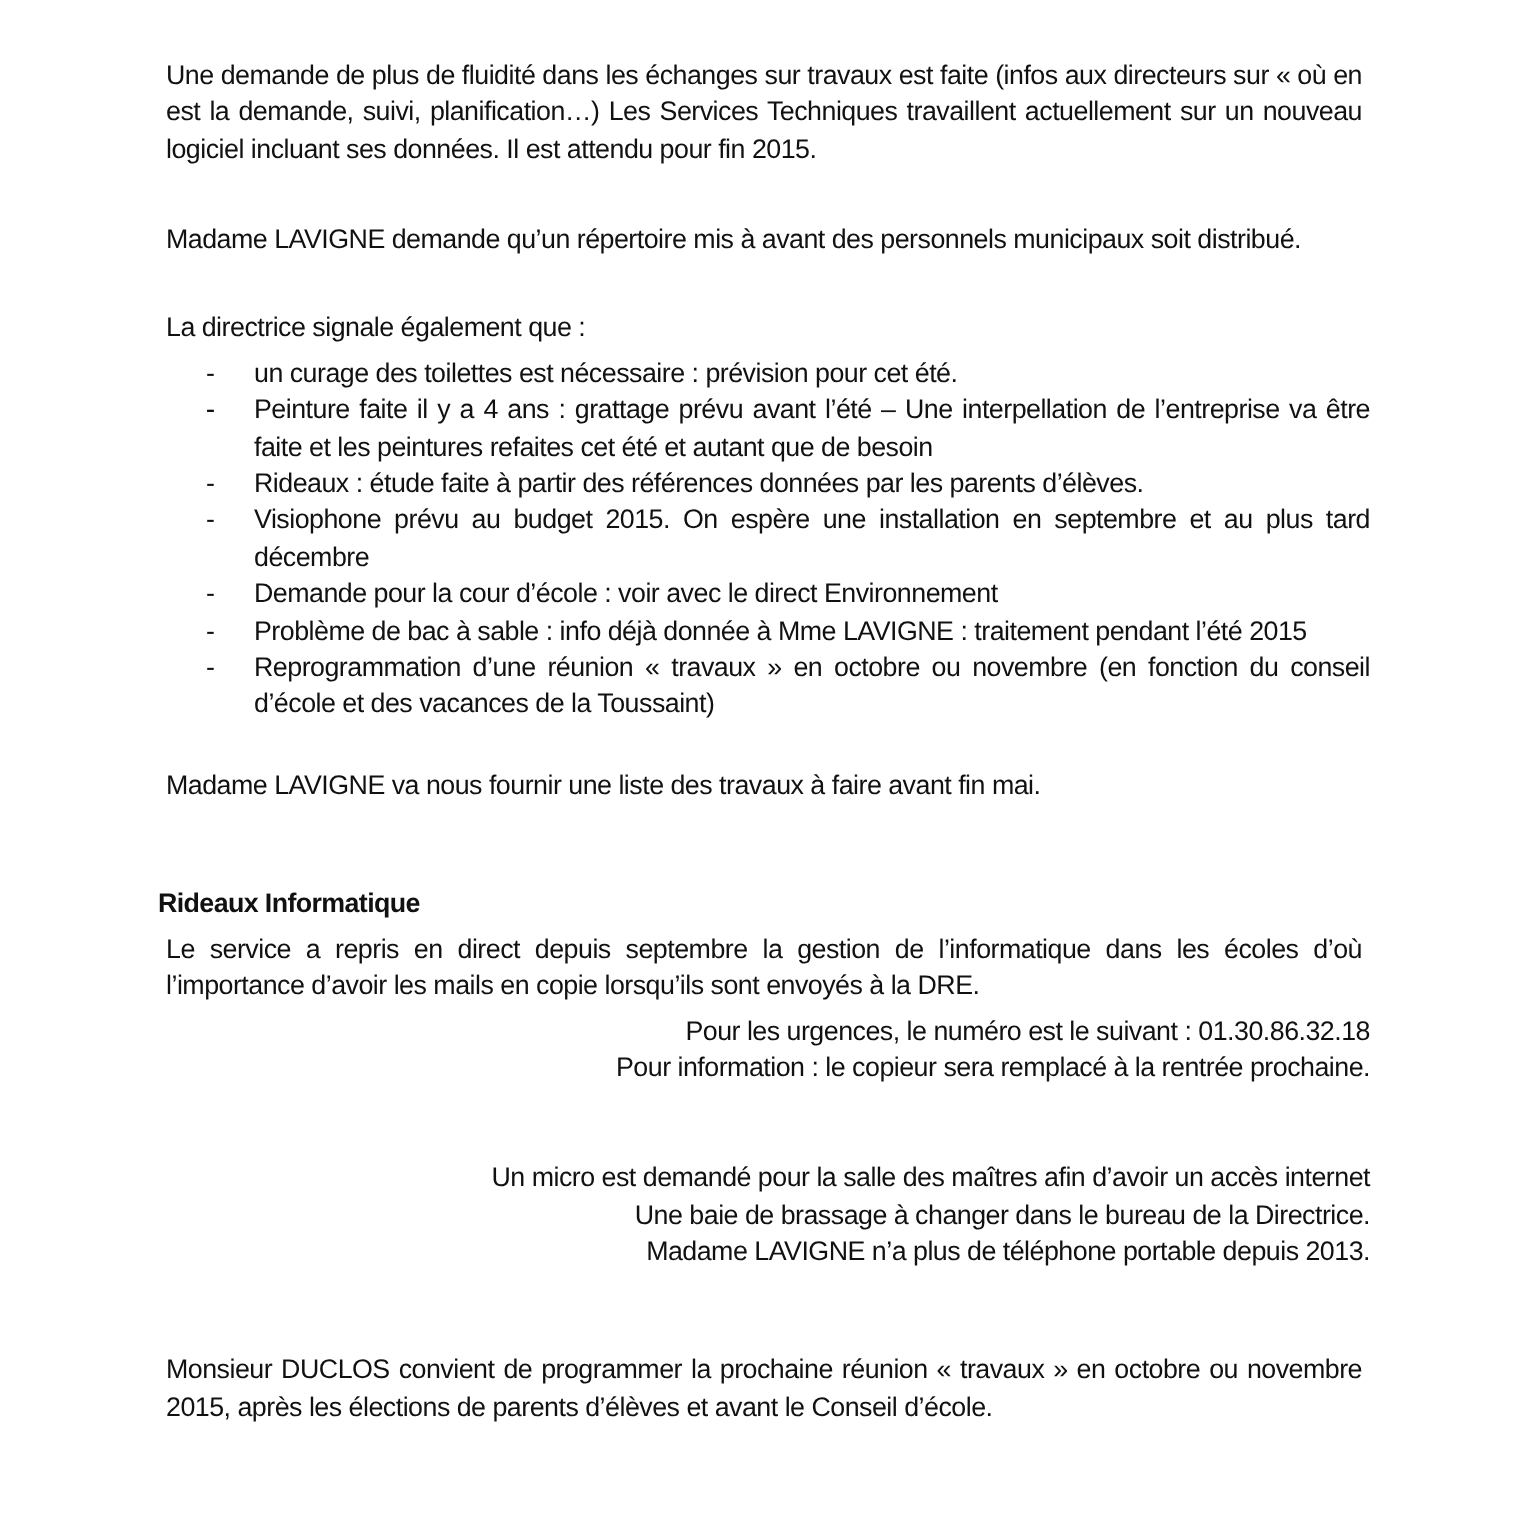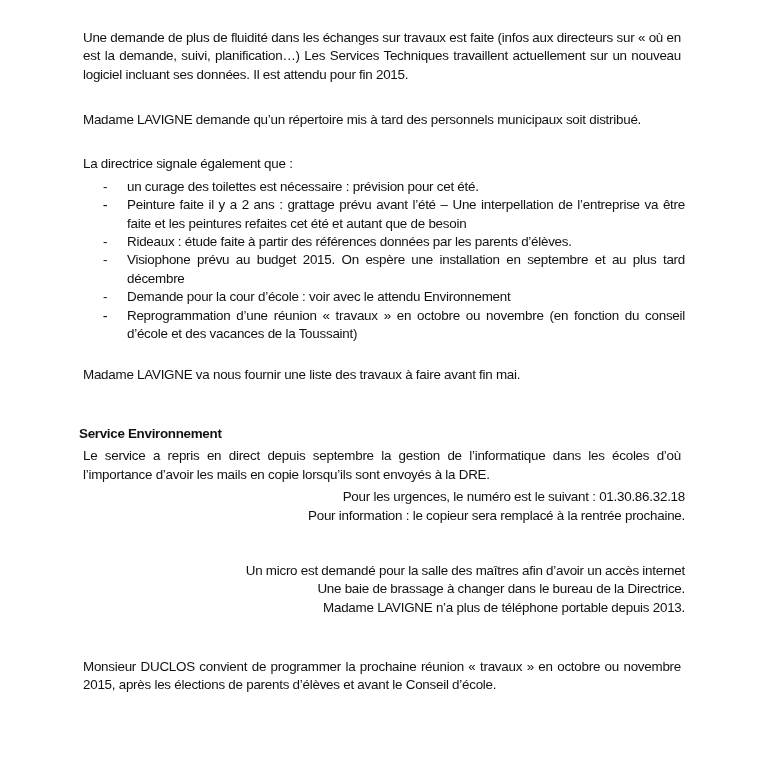--- a/index.html
+++ b/index.html
@@ -62,44 +62,44 @@
   </style>
 </head>
 <body>
 
 <div class="page">
 
   <p class="para">Une demande de plus de fluidité dans les échanges sur travaux est faite (infos aux directeurs sur « où en est la demande, suivi, planification…) Les Services Techniques travaillent actuellement sur un nouveau logiciel incluant ses données. Il est attendu pour fin 2015.</p>
 
   <div class="gap"></div>
 
-  <p class="para">Madame LAVIGNE demande qu’un répertoire mis à tard des personnels municipaux soit distribué.</p>
+  <p class="para">Madame LAVIGNE demande qu’un répertoire mis à avant des personnels municipaux soit distribué.</p>
 
   <div class="gap"></div>
 
   <p class="para">La directrice signale également que :</p>
 
   <ul class="dash-list">
     <li><span class="dash">-</span><span>un curage des toilettes est nécessaire : prévision pour cet été.</span></li>
     <li><span class="dash">-</span></li>
-    <li><span class="dash">-</span><span>Peinture faite il y a 2 ans : grattage prévu avant l’été – Une interpellation de l’entreprise va être faite et les peintures refaites cet été et autant que de besoin</span></li>
+    <li><span class="dash">-</span><span>Peinture faite il y a 4 ans : grattage prévu avant l’été – Une interpellation de l’entreprise va être faite et les peintures refaites cet été et autant que de besoin</span></li>
     <li><span class="dash">-</span><span>Rideaux : étude faite à partir des références données par les parents d’élèves.</span></li>
     <li><span class="dash">-</span><span>Visiophone prévu au budget 2015. On espère une installation en septembre et au plus tard décembre</span></li>
-    <li><span class="dash">-</span><span>Demande pour la cour d’école : voir avec le attendu Environnement</span></li>
-    <li><span class="dash">-</span></li>
+    <li><span class="dash">-</span><span>Demande pour la cour d’école : voir avec le direct Environnement</span></li>
+    <li><span class="dash">-</span><span>Problème de bac à sable : info déjà donnée à Mme LAVIGNE : traitement pendant l’été 2015</span></li>
     <li><span class="dash">-</span><span>Reprogrammation d’une réunion « travaux » en octobre ou novembre (en fonction du conseil d’école et des vacances de la Toussaint)</span></li>
   </ul>
 
   <div class="gap"></div>
 
   <p class="para">Madame LAVIGNE va nous fournir une liste des travaux à faire avant fin mai.</p>
 
   <div class="gap2"></div>
 
-  <div class="heading">Service Environnement</div>
+  <div class="heading">Rideaux Informatique</div>
   <p class="para">Le service a repris en direct depuis septembre la gestion de l’informatique dans les écoles d’où l’importance d’avoir les mails en copie lorsqu’ils sont envoyés à la DRE.</p>
   <span class="line">Pour les urgences, le numéro est le suivant : 01.30.86.32.18</span>
   <span class="line">Pour information : le copieur sera remplacé à la rentrée prochaine.</span>
 
   <div class="gap"></div>
 
 
   <div class="gap"></div>
 
   <span class="line">Un micro est demandé pour la salle des maîtres afin d’avoir un accès internet</span>

